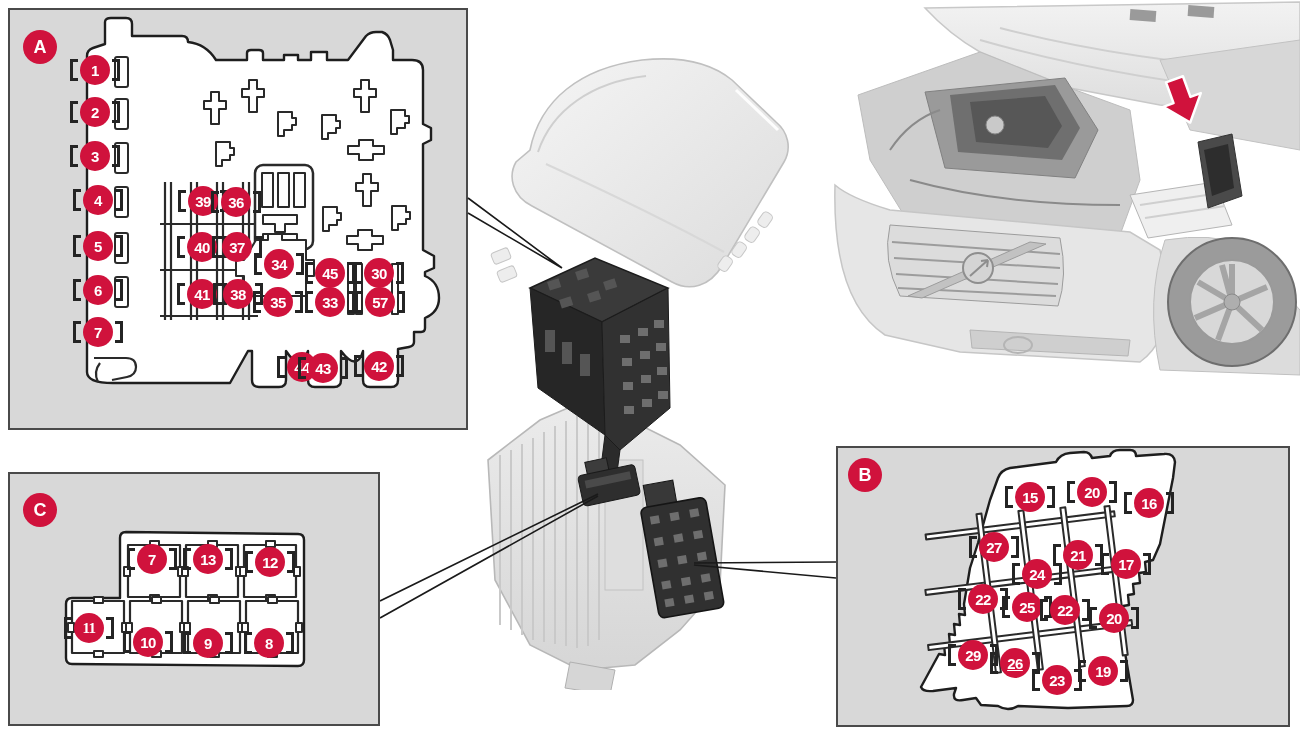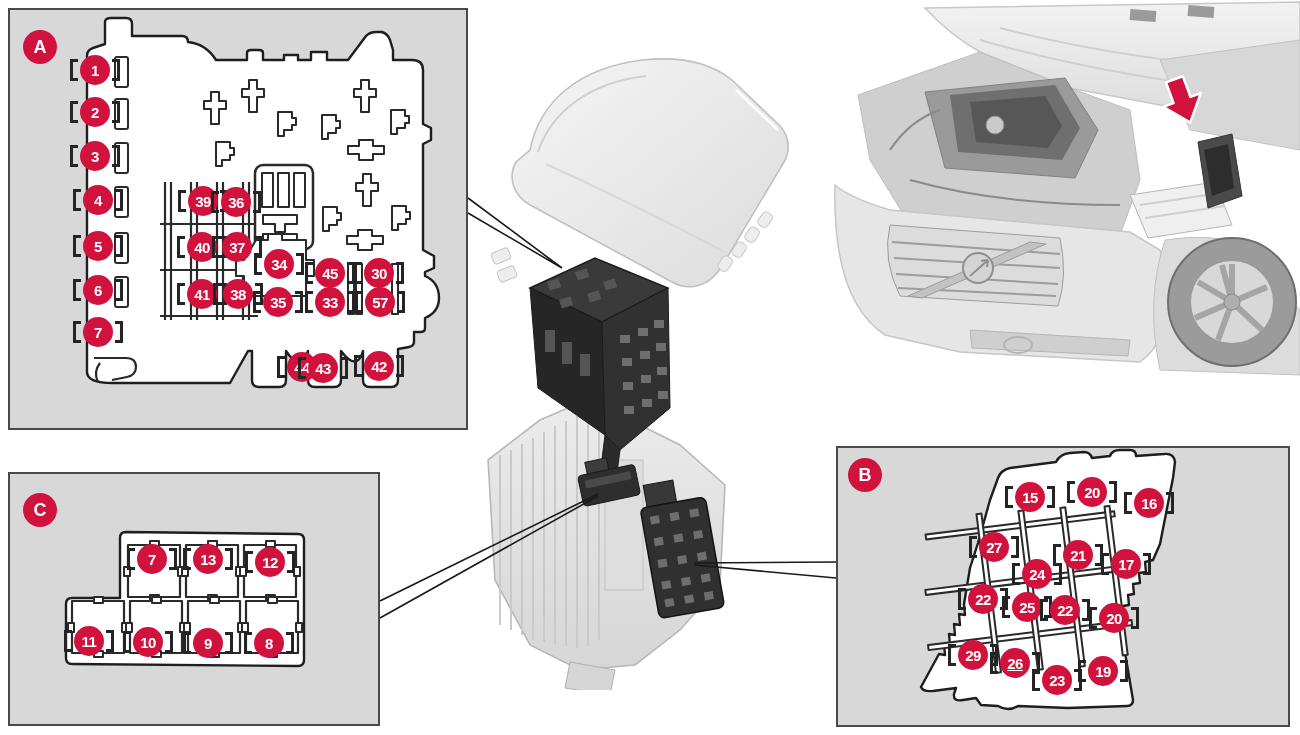--- a/index.html
+++ b/index.html
@@ -142,21 +142,21 @@
           <use href="#cslot" x="120" y="127"></use>
           <use href="#cslot" x="178" y="127"></use>
           <use href="#cslot" x="236" y="127"></use>
       </g>
     </svg>
     <div class="badge-layer">
         <div class="badge letter" style="left: 30px; top: 36px;">C</div>
         <div class="badge num" style="left: 142px; top: 85px;">7</div>
         <div class="badge num" style="left: 198px; top: 85px;">13</div>
         <div class="badge num" style="left: 260px; top: 88px;">12</div>
-        <div class="badge num" style="left: 79px; top: 167px;">11</div>
+        <div class="badge num" style="left: 79px; top: 154px; font-family: Liberation Serif, serif;">11</div>
         <div class="badge num" style="left: 138px; top: 168px;">10</div>
         <div class="badge num" style="left: 198px; top: 169px;">9</div>
         <div class="badge num" style="left: 259px; top: 169px;">8</div>
       </div>
   </section>
 
   <section class="panel" id="panelB">
     <svg width="450" height="277" viewBox="0 0 450 277">
       <path class="outline" d="M172,20 L218,14 Q222,6 232,5 L246,4 Q252,4 254,10 L272,8 Q274,2 282,2 L292,2 Q298,2 298,8
                L326,6 Q336,5 337,14 L335,30 L322,96 L315,112

